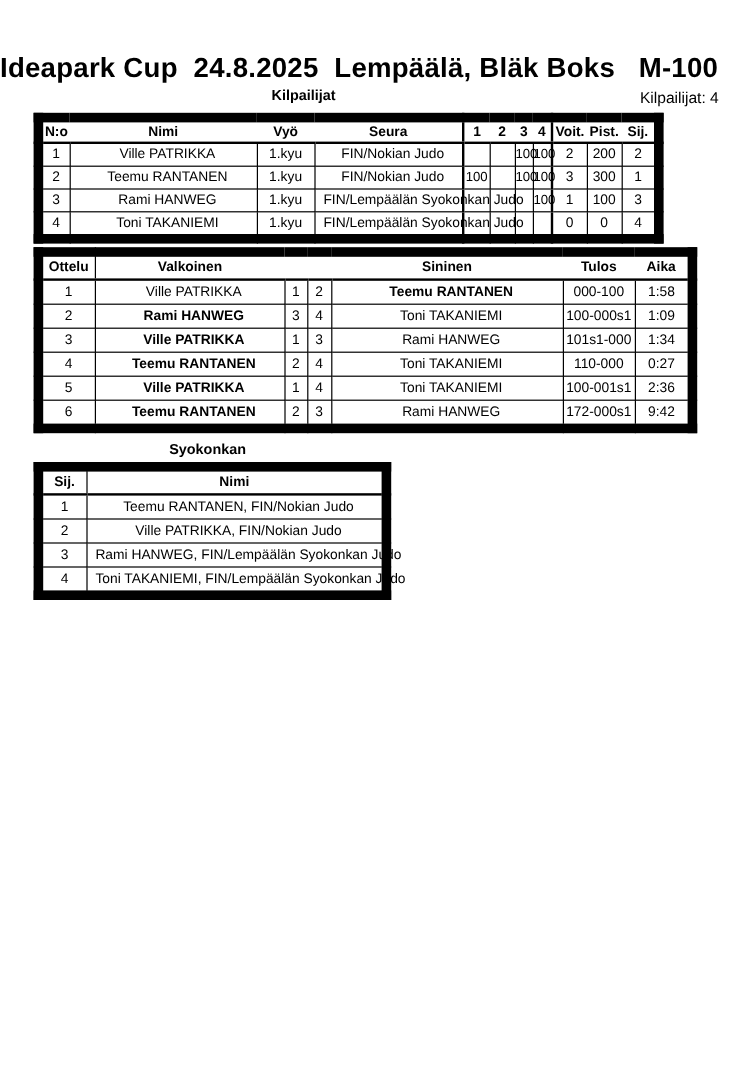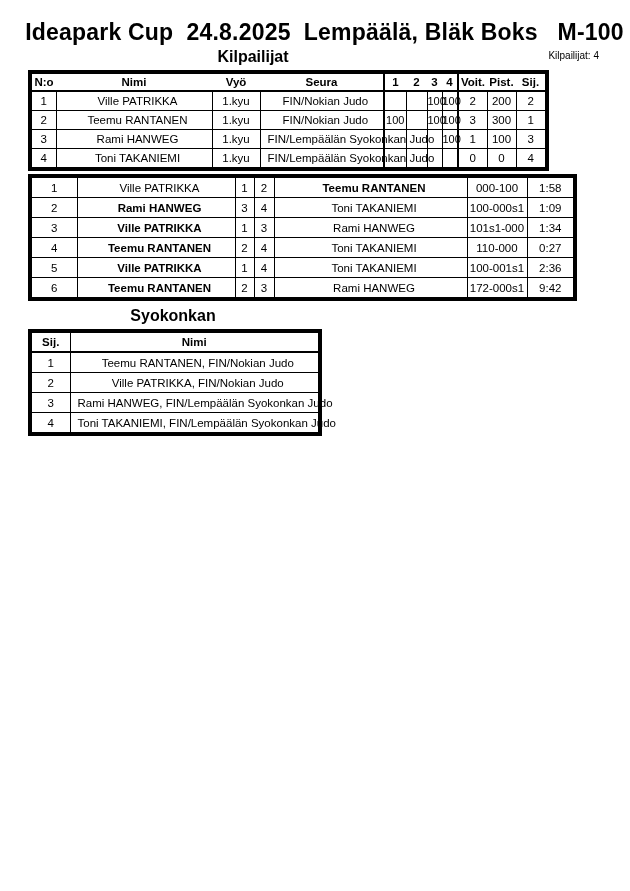--- a/index.html
+++ b/index.html
@@ -6,44 +6,42 @@
   .page {
     position: relative;
     width: 630px; height: 891px;
     margin: 0 auto;
     background: #ffffff;
     color: #000;
     font-family: "Liberation Sans", "DejaVu Sans", sans-serif;
     overflow: hidden;
   }
   .main-title {
-    padding-top: 20px;
-    text-align: center;
+    padding-top: 44px;
     font-size: 23px;
     font-weight: bold;
     line-height: 25px;
     white-space: pre;
     letter-spacing: 0.2px;
-    margin-left: 19px;
   }
   .subhead-row { position: relative; height: 18px; margin-top: 2px; }
   .section-title {
-    font-size: 16px;
+    font-size: 12px;
     font-weight: bold;
     text-align: center;
   }
   .kilpailijat-title { position: absolute; left: 28px; width: 450px; top: 1px; }
   .count-label {
     position: absolute; right: 31px; top: 3px;
-    font-size: 10px; font-weight: normal;
+    font-size: 13px; font-weight: normal;
   }
   table {
     border-collapse: collapse;
     table-layout: fixed;
-    border: 4px solid #000000;
+    border: 8px solid #000000;
     margin-left: 28px;
     font-size: 11.5px;
   }
   td, th { border: 1px solid #000; padding: 0; line-height: 12px; overflow: visible; }
   th { font-weight: bold; border-bottom: 2px solid #000; }
   .t1 { width: 517px; margin-top: 5px; }
   .t1 th { height: 16px; border-left: none; border-right: none; }
   .t1 td { height: 18px; }
   .t2 { width: 545px; margin-top: 3px; }
   .t2 th { height: 18px; border-left: none; border-right: none; }
@@ -161,20 +159,29 @@
     <colgroup>
       <col style="width:47px">
         <col style="width:158px">
         <col style="width:19px">
         <col style="width:20px">
       <col style="width:193px">
         <col style="width:60px">
         <col style="width:48px">
     </colgroup>
     <tbody>
+        <tr>
+      <th class="ctr hdr-r">Ottelu</th>
+      <th class="ctr">Valkoinen</th>
+      <th></th>
+      <th></th>
+      <th class="ctr">Sininen</th>
+      <th class="ctr">Tulos</th>
+      <th class="ctr">Aika</th>
+    </tr>
     <tr>
       <td class="ctr">1</td>
       <td class="lft nowrap">Ville PATRIKKA</td>
       <td class="ctr">1</td>
       <td class="ctr">2</td>
       <td class="lft nowrap winner">Teemu RANTANEN</td>
       <td class="ctr">000-100</td>
       <td class="ctr">1:58</td>
     </tr>
     <tr>

